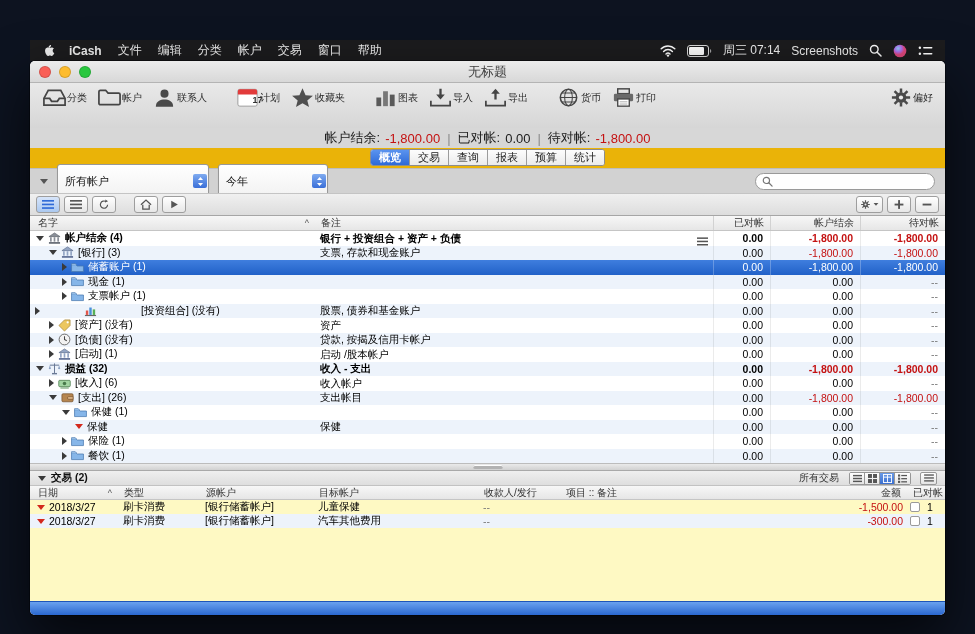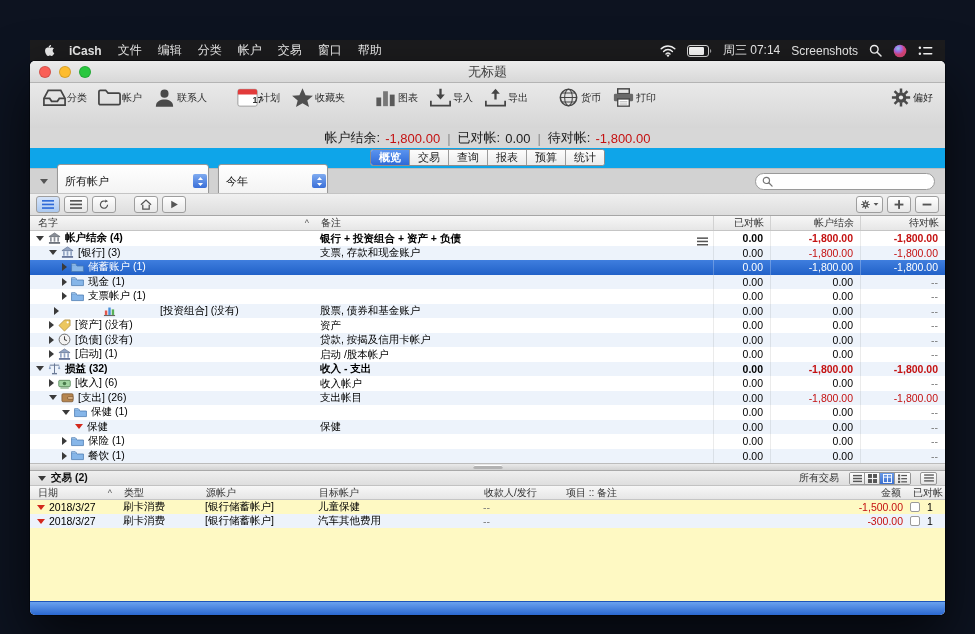--- a/index.html
+++ b/index.html
@@ -40,21 +40,21 @@
 .tb-label{font-size:10px;color:#2c2c2c;margin-top:0px;white-space:nowrap;}
 .cal-num{position:absolute;top:9px;left:0;width:100%;text-align:center;font-size:9px;font-weight:bold;color:#333;}
 .toolbar-right{margin-left:auto;}
 
 
 .statusrow{height:20px;flex:none;background:#d7d7d7;display:flex;align-items:center;justify-content:center;font-size:13px;color:#1c1c1c;gap:6px;}
 .neg-val{color:#c41111;}
 .sep{color:#8a8a8a;padding:0 2px;}
 
 
-.tabrow{height:20px;flex:none;background:#0ea5e9;display:flex;justify-content:center;}
+.tabrow{height:20px;flex:none;background:#eab308;display:flex;justify-content:center;}
 .tabs{display:flex;height:17px;margin-top:1px;border:1px solid #8d8d8d;border-radius:3px;overflow:hidden;background:#fff;}
 .tab{min-width:34px;padding:0 8px;display:flex;align-items:center;justify-content:center;font-size:11px;background:linear-gradient(#fdfdfd,#ebebeb);color:#222;border-right:1px solid #9c9c9c;cursor:default;white-space:nowrap;}
 .tab:last-child{border-right:none;}
 .tab.active{background:linear-gradient(#5a93ef,#2e6ad8);color:#fff;font-weight:bold;}
 
 
 .filterrow{height:25px;flex:none;background:#d2d2d2;border-top:1px solid #bdbdbd;display:flex;align-items:center;padding:0 10px;gap:9px;}
 .disc{width:0;height:0;border-left:4px solid transparent;border-right:4px solid transparent;border-top:5px solid #555;}
 .popup{height:35px;background:linear-gradient(#ffffff,#f1f1f1);border:1px solid #989898;border-radius:3px;display:flex;align-items:center;font-size:11px;color:#111;padding-left:7px;min-width:152px;justify-content:space-between;box-shadow:0 1px 1px rgba(0,0,0,.12);cursor:default;}
 .popup.small{min-width:110px;}
@@ -595,21 +595,21 @@
           <span>支票帐户 (1)</span>
         </div>
         <div class="c-note">
           <span></span>
         </div>
         <div class="c-num">0.00</div>
         <div class="c-num">0.00</div>
         <div class="c-num dash">--</div>
       </div>
       <div class="trow alt">
-        <div class="c-name" style="padding-left: 24px; gap: 44px;">
+        <div class="c-name" style="padding-left: 5px; gap: 44px;">
           <span class="ar ar-right"></span>
           <span class="icn row-icn">
             <svg viewBox="0 0 14 14">
               <rect x="1" y="11.8" width="12" height="1.2" fill="#666"></rect>
               <rect x="2" y="7" width="2.6" height="4.8" fill="#e2574c"></rect>
               <rect x="5.7" y="3.8" width="2.6" height="8" fill="#4a90d9"></rect>
               <rect x="9.4" y="5.8" width="2.6" height="6" fill="#58b058"></rect>
             </svg>
           </span>
           <span>[投资组合] (没有)</span>

